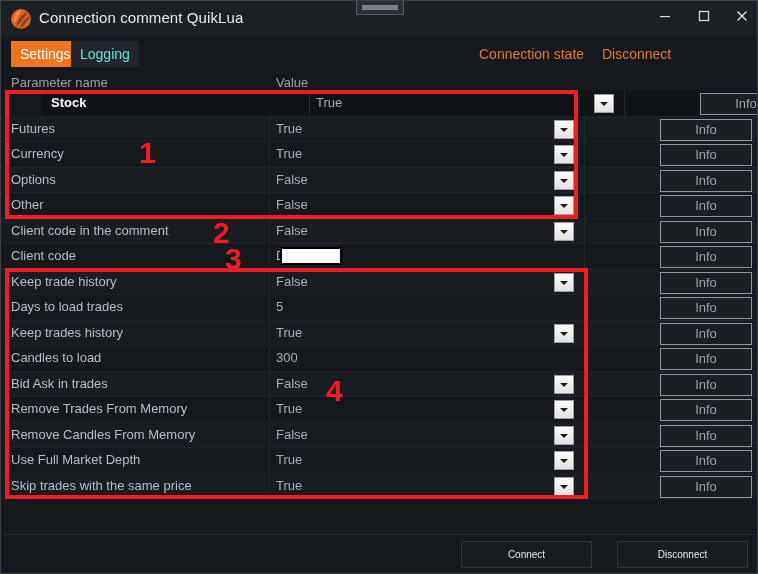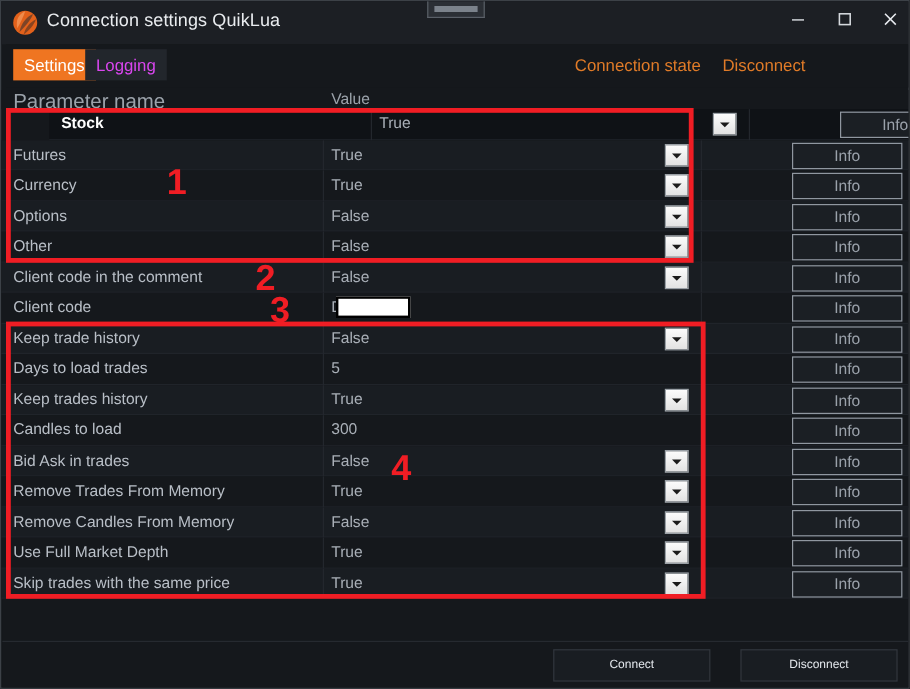--- a/index.html
+++ b/index.html
@@ -90,41 +90,41 @@
     white-space: nowrap;
   }
   .tab.active {
     left: 6px;
     background: #ef7521;
     color: #ffffff;
   }
   .tab.inactive {
     left: 66px;
     background: #22262c;
-    color: #d946ef;
+    color: #5eead4;
   }
   .conn-link {
     position: absolute;
     top: 9px;
     font-size: 14px;
     color: #e07b28;
     white-space: nowrap;
     cursor: default;
   }
   #conn-state { left: 474px; }
   #conn-disconnect { left: 597px; }
 
   
   .grid-header {
     position: absolute;
     left: 0; top: 74px;
     width: 758px; height: 16px;
     background: #15181c;
   }
-  .gh-param { position:absolute; left: 10px; top: 0; font-size: 17px; color: #9ba2aa; }
+  .gh-param { position:absolute; left: 10px; top: 0; font-size: 13px; color: #9ba2aa; }
   .gh-value { position:absolute; left: 275px; top: 0; font-size: 13px; color: #9ba2aa; }
 
   .grid {
     position: absolute;
     left: 0; top: 90px;
     width: 758px; height: 408px;
   }
   .row {
     position: absolute;
     left: 0;
@@ -262,21 +262,21 @@
 
     <span class="app-icon">
       <svg width="22" height="22" viewBox="0 0 22 22">
         <circle cx="11" cy="11" r="10" fill="#e2611b"></circle>
         <path d="M11 1.3 C5 4 3 9 4.4 15.5 C7 11 9.5 6 11 1.3 Z" fill="#f39a5e" opacity="0.75"></path>
         <path d="M17.5 3.6 C12 6 7.5 11.5 6.2 18.6 C11 14 15.5 9 17.5 3.6 Z" fill="#2a2d31" opacity="0.55"></path>
         <path d="M20 8 C15 10.5 11 15 9.8 20.6 C14 17.5 18.3 13 20 8 Z" fill="#1f2125" opacity="0.45"></path>
       </svg>
     </span>
 
-    <div class="title-text">Connection settings QuikLua</div>
+    <div class="title-text">Connection comment QuikLua</div>
 
     <div class="snap-indicator">
         <i></i>
       </div>
 
     <div class="winbtn" id="btn-min">
       <svg width="12" height="12" viewBox="0 0 12 12">
         <rect x="1" y="6" width="10" height="1.2" fill="#d5d9de"></rect>
       </svg>
     </div>

